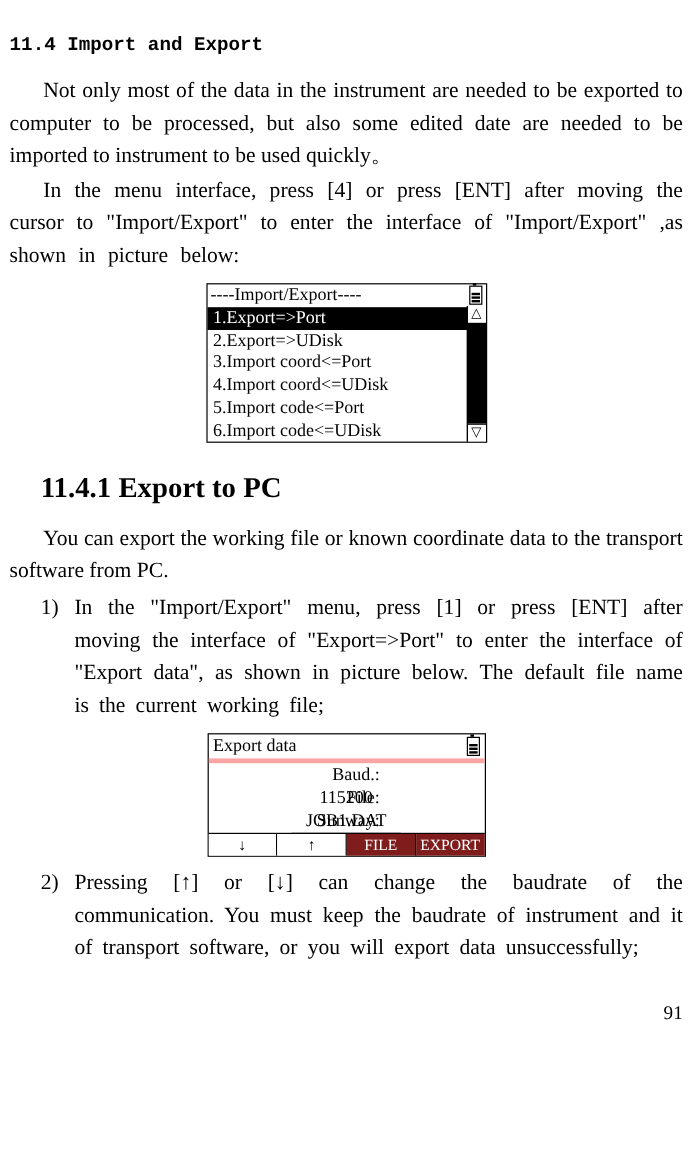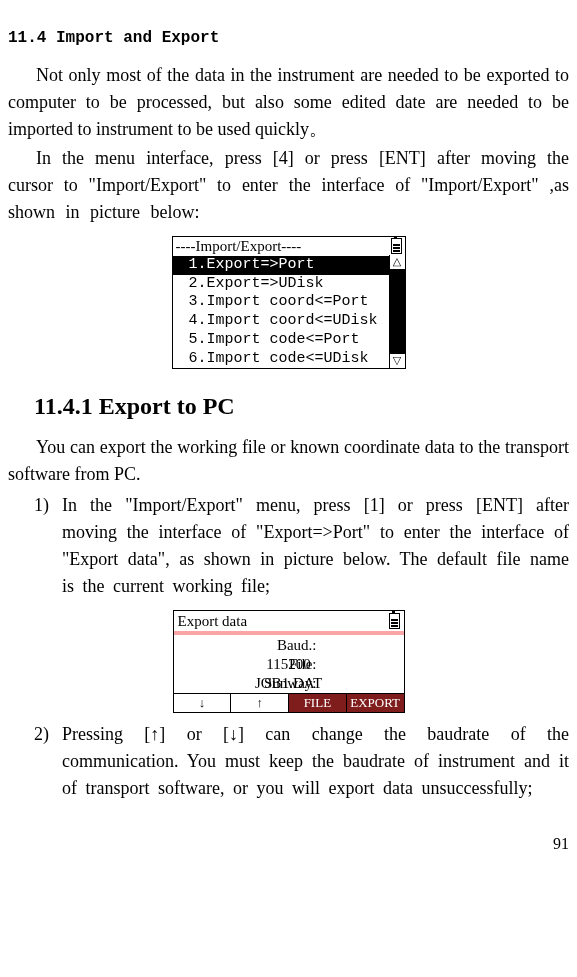--- a/index.html
+++ b/index.html
@@ -72,21 +72,21 @@
   .batt{
     width:9px;height:14px;border:1px solid #000;margin-left:3px;
     position:relative;
   }
   .batt::before{
     content:"";position:absolute;top:-3px;left:2px;width:3px;height:2px;background:#000;
   }
   .batt .bars{position:absolute;left:1px;right:1px;bottom:1px;}
   .batt .bars span{display:block;height:2px;background:#000;margin-top:1px;}
   .lcd1 .rows{position:relative;}
-  .lcd1 .row{padding:0 16px;white-space:nowrap;font-family:Liberation Mono, monospace;}
+  .lcd1 .row{padding:0 5px;white-space:nowrap;}
   .lcd1 .row.sel{background:#000;color:#fff;}
   .lcd1 .scroll{
     position:absolute;right:0;top:18px;bottom:0;width:15px;
     border-left:1px solid #000;
     display:flex;flex-direction:column;
     background:#000;
   }
   .lcd1 .scroll .arr{
     height:14px;background:#fff;border-bottom:1px solid #000;
     display:flex;align-items:center;justify-content:center;font-size:11px;

